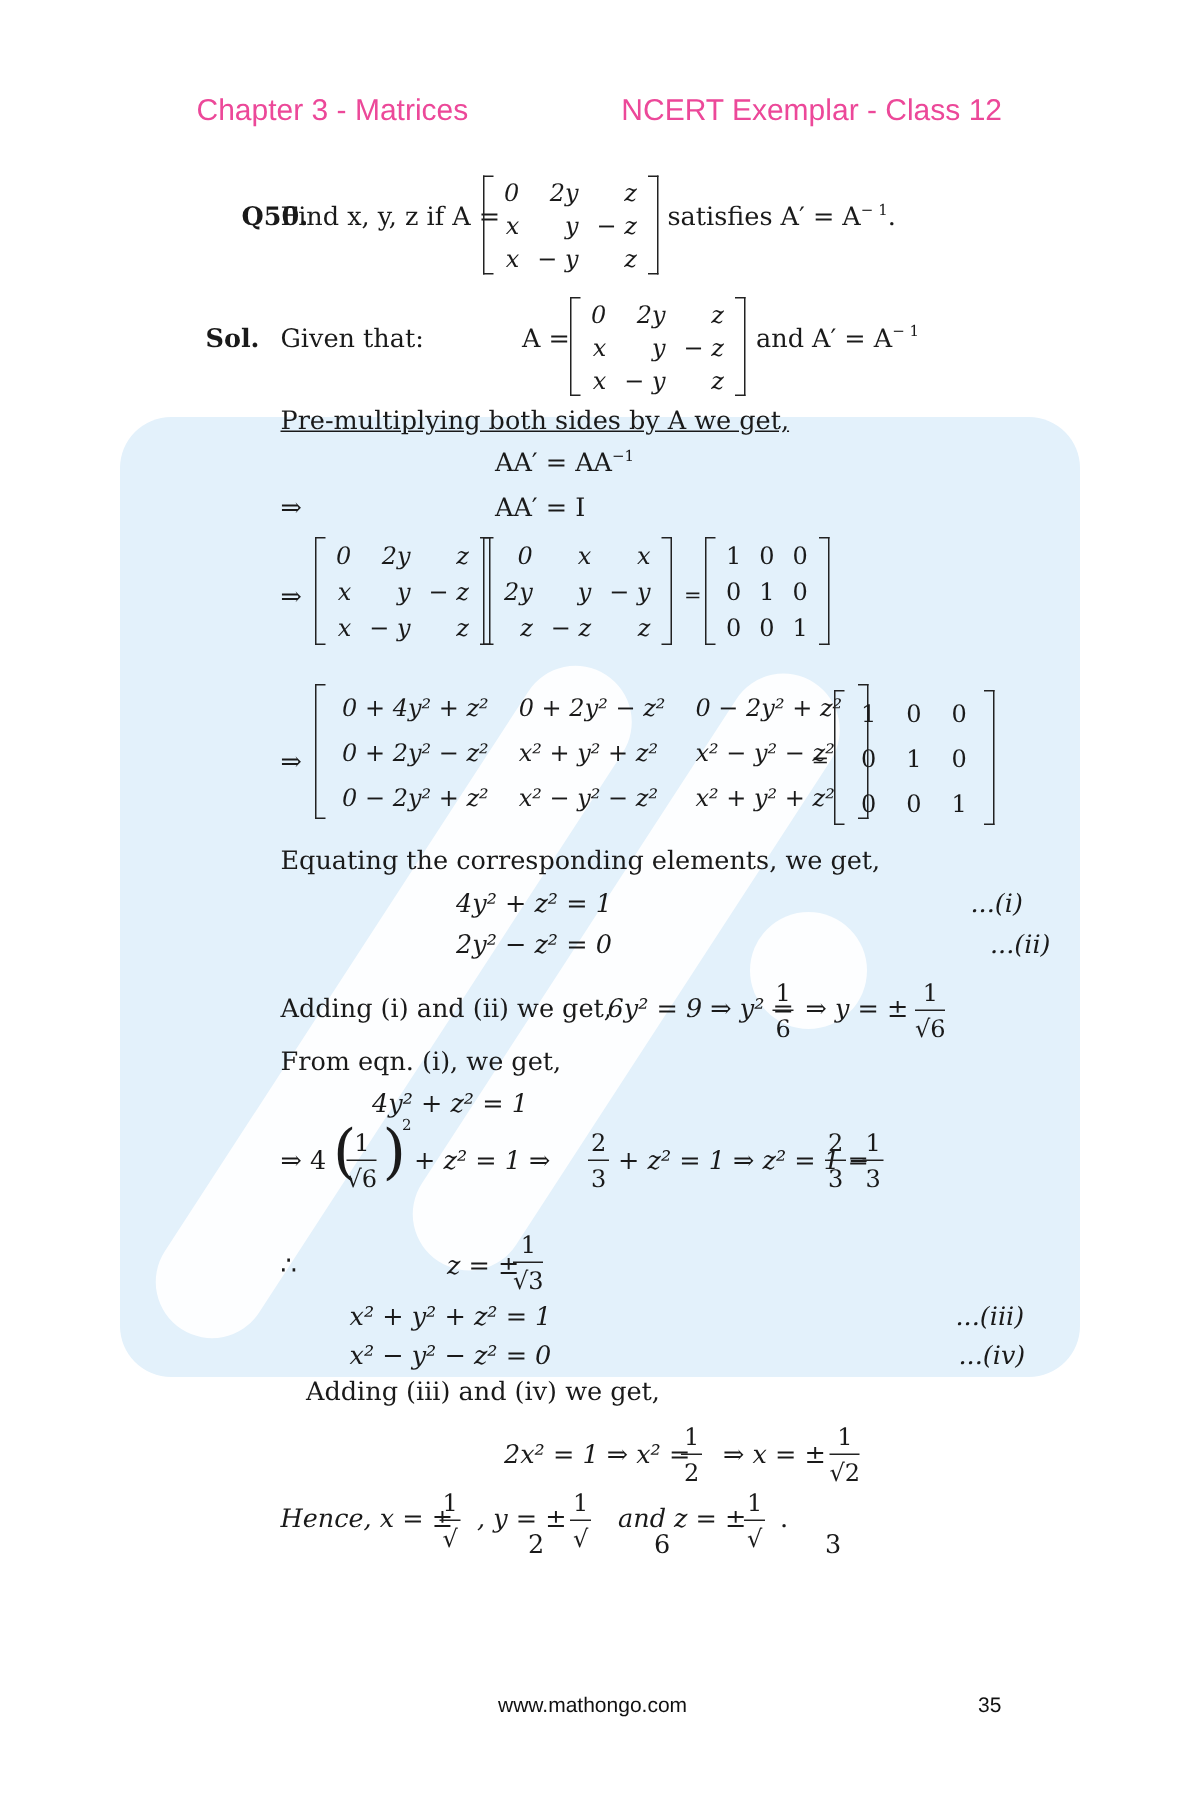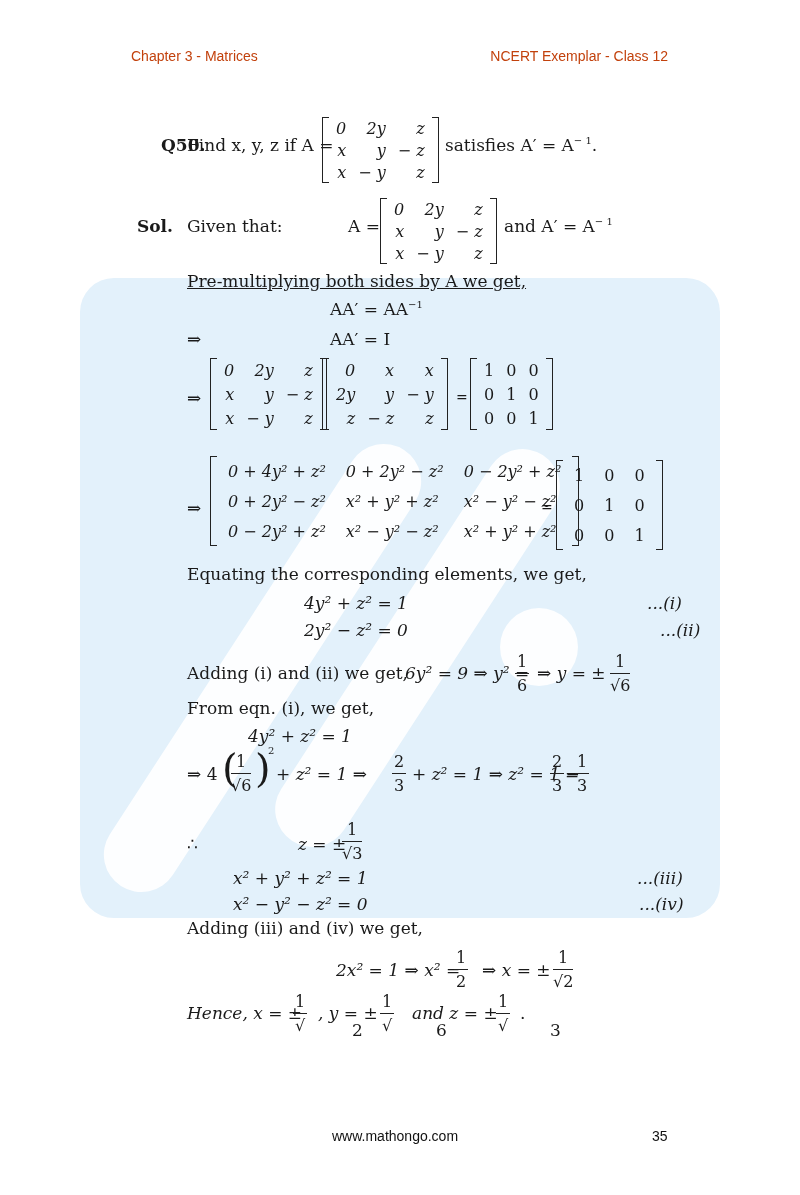--- a/index.html
+++ b/index.html
@@ -1,18 +1,18 @@
 <!DOCTYPE html>
 <html><head>
 <meta charset="utf-8">
 <style>
   * { margin:0; padding:0; box-sizing:border-box; }
   html, body { width:800px; height:1195px; background:#ffffff; }
   body { position:relative; overflow:hidden; font-family:"DejaVu Serif", "Liberation Serif", serif; color:#1a1a1a; }
-  .hdr { position:absolute; top:48px; font-family:"Liberation Sans", sans-serif; font-size:14px; color:#c2410c; }
+  .hdr { position:absolute; top:63px; font-family:"Liberation Sans", sans-serif; font-size:20px; color:#ec4899; }
   .hdr.left { left:131px; }
   .hdr.right { right:132px; }
   .ftr { position:absolute; top:1128px; font-family:"Liberation Sans", sans-serif; font-size:14px; color:#111; }
   .ftr.site { left:332px; }
   .ftr.pnum { left:652px; }
 
   .bgbox { position:absolute; left:80px; top:278px; width:640px; height:640px; background:#e3f1fb; border-radius:34px; overflow:hidden; }
   .wm-bar { position:absolute; background:#ffffff; border-radius:40px; opacity:0.9; }
   .wm-bar.b1 { left:145px; top:130px; width:75px; height:520px; transform:rotate(33deg); transform-origin:center; }
   .wm-bar.b2 { left:300px; top:140px; width:75px; height:460px; transform:rotate(33deg); transform-origin:center; }
@@ -280,21 +280,21 @@
 <div class="frac" style="left:342px;top:820px;">
     <span class="n">1</span>
     <span class="d">√3</span>
   </div>
 
 <div class="ab it" style="left:233px;top:870px;">x² + y² + z² = 1</div>
 <div class="ab it" style="left:637px;top:870px;">...(iii)</div>
 <div class="ab it" style="left:233px;top:896px;text-align:right;">x² − y² − z² = 0</div>
 <div class="ab it" style="left:639px;top:896px;">...(iv)</div>
 
-<div class="ab" style="left:187px;top:920px;text-align:center;">Adding (iii) and (iv) we get,</div>
+<div class="ab" style="left:204px;top:920px;text-align:center;">Adding (iii) and (iv) we get,</div>
 <div class="ab it" style="left:336px;top:962px;">2x² = 1 ⇒ x² =</div>
 <div class="frac" style="left:454px;top:948px;">
     <span class="n">1</span>
     <span class="d">2</span>
   </div>
 <div class="ab it" style="left:482px;top:962px;">⇒ x = ±</div>
 <div class="frac" style="left:553px;top:948px;">
     <span class="n">1</span>
     <span class="d">√2</span>
   </div>

